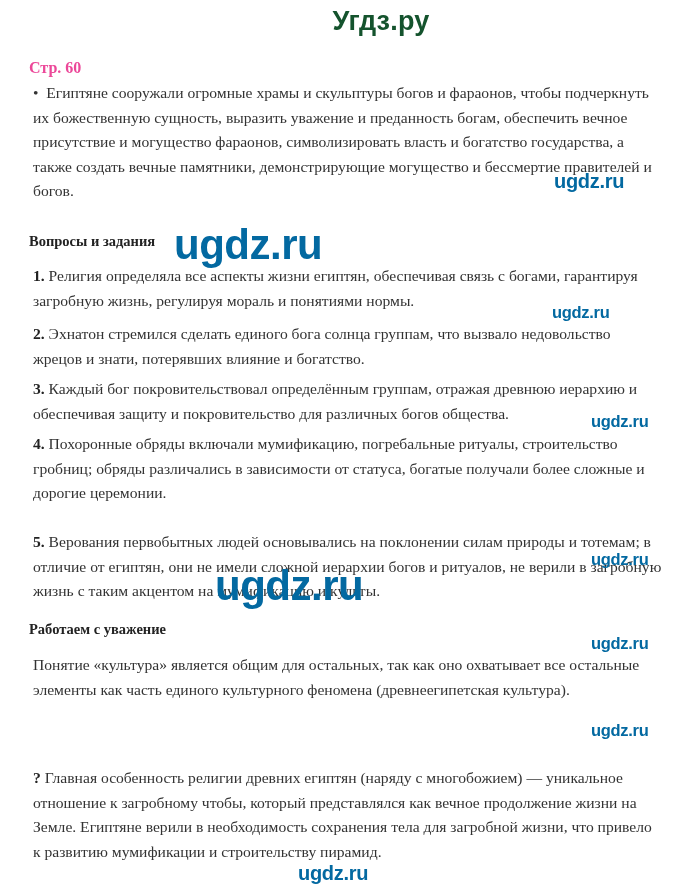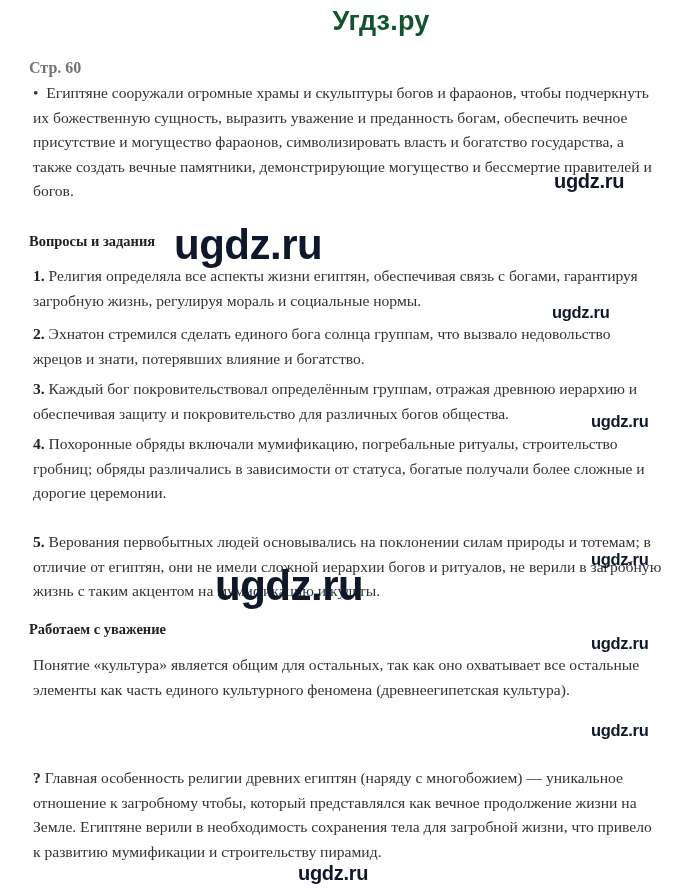--- a/index.html
+++ b/index.html
@@ -3,49 +3,49 @@
   <meta charset="utf-8">
   <style>
     html, body { margin: 0; padding: 0; background: #ffffff; }
     body { width: 680px; height: 893px; position: relative; overflow: hidden; color: #222; }
     .serif { font-family: "Liberation Serif", "DejaVu Serif", serif; }
     .sans { font-family: "Liberation Sans", "DejaVu Sans", sans-serif; }
 
     .site-title { position: absolute; top: 6px; left: 0; width: 680px; text-align: center;
       font-size: 27px; font-weight: bold; color: #14532d; letter-spacing: 0.2px; padding-left: 41px; }
 
-    .page-label { position: absolute; left: 29px; top: 59px; font-size: 16px; font-weight: bold; color: #737373; }
+    .page-label { position: absolute; left: 29px; top: 59px; font-size: 16px; font-weight: bold; color: #ec4899; }
 
     .para { position: absolute; left: 29px; width: 630px; font-size: 15.6px; line-height: 24.5px; color: #333; margin: 4px; }
     .para b { color: #222; }
 
     .heading { position: absolute; left: 29px; font-size: 14.5px; font-weight: bold; color: #222; }
 
-    .wm { position: absolute; font-family: "Liberation Sans", "DejaVu Sans", sans-serif; font-weight: bold; color: #0f172a; white-space: nowrap; }
+    .wm { position: absolute; font-family: "Liberation Sans", "DejaVu Sans", sans-serif; font-weight: bold; color: #0369a1; white-space: nowrap; }
     .wm-s { font-size: 16.5px; letter-spacing: -0.3px; }
     .wm-m { font-size: 20px; letter-spacing: -0.3px; }
     .wm-l { font-size: 42px; letter-spacing: -0.5px; }
   </style>
 </head>
 <body>
 
 <div class="site-title sans">Угдз.ру</div>
 
 <div class="page-label serif">Стр. 60</div>
 
 <p class="para serif" style="top:77px;">
   <span>•</span>&nbsp;
   <span>Египтяне сооружали огромные храмы и скульптуры богов и фараонов, чтобы подчеркнуть их божественную сущность, выразить уважение и преданность богам, обеспечить вечное присутствие и могущество фараонов, символизировать власть и богатство государства, а также создать вечные памятники, демонстрирующие могущество и бессмертие правителей и богов.</span>
 </p>
 
 <div class="heading serif" style="top:233px;text-align:center;">Вопросы и задания</div>
 
 <p class="para serif" style="top:260px;">
   <b>1.</b>
-  <span>Религия определяла все аспекты жизни египтян, обеспечивая связь с богами, гарантируя загробную жизнь, регулируя мораль и социальные нормы.</span>
+  <span>Религия определяла все аспекты жизни египтян, обеспечивая связь с богами, гарантируя загробную жизнь, регулируя мораль и понятиями нормы.</span>
 </p>
 
 <p class="para serif" style="top:318px;">
   <b>2.</b>
   <span>Эхнатон стремился сделать единого бога солнца группам, что вызвало недовольство жрецов и знати, потерявших влияние и богатство.</span>
 </p>
 
 <p class="para serif" style="top:373px;">
   <b>3.</b>
   <span>Каждый бог покровительствовал определённым группам, отражая древнюю иерархию и обеспечивая защиту и покровительство для различных богов общества.</span>

